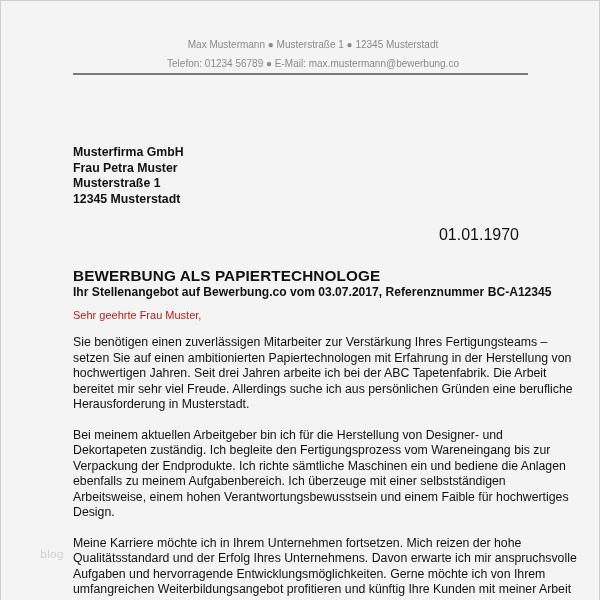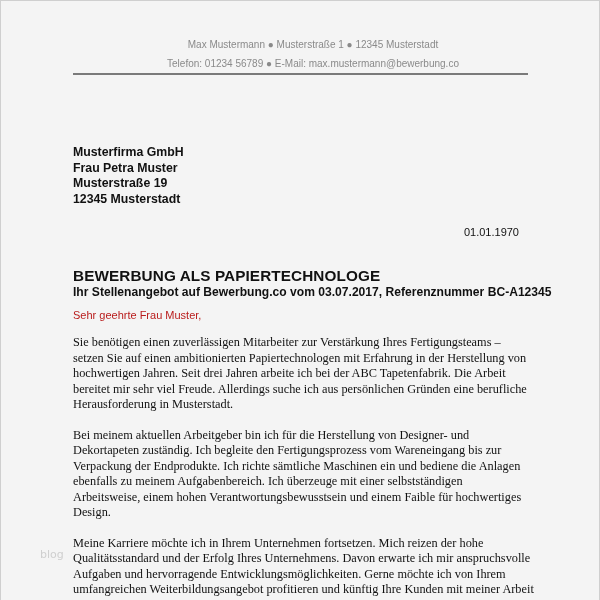--- a/index.html
+++ b/index.html
@@ -25,61 +25,61 @@
     .rule {
       position: absolute; left: 72px; top: 72px; width: 455px; height: 2px;
       background: #7a7a7a;
     }
     .recipient {
       position: absolute; left: 72px; top: 144px;
       font-weight: bold; font-size: 12.3px; color: #111; line-height: 15.5px;
     }
     .date {
       position: absolute; right: 80px; top: 225px;
-      font-size: 11px; color: #111; margin-left: 18px;
+      font-size: 16px; color: #111; margin-left: 18px;
     }
     .title {
       position: absolute; left: 72px; top: 266px;
       font-weight: bold; font-size: 15.3px; color: #111; letter-spacing: 0.1px;
     }
     .subtitle {
       position: absolute; left: 72px; top: 284px;
       font-weight: bold; font-size: 12.1px; color: #111;
     }
     .salutation {
       position: absolute; left: 72px; top: 308px;
       font-size: 11px; color: #b91c1c;
     }
     .body {
       position: absolute; left: 72px; top: 334px; width: 470px;
       font-size: 12.3px; color: #111; line-height: 15.5px;
     }
     .body p { margin: 0 0 15px 0; }
-    .body .ln { display: block; white-space: nowrap; font-family: Liberation Serif, serif; }
+    .body .ln { display: block; white-space: nowrap; }
     .watermark {
       position: absolute; left: 39px; top: 547px;
       font-size: 11px; color: #cfcfcf; font-family: "DejaVu Sans", sans-serif;
     }
   </style>
 </head>
 <body>
 
 <div class="page">
 
   <div class="header">
     <div class="line">Max Mustermann ● Musterstraße 1 ● 12345 Musterstadt</div>
     <div class="line">Telefon: 01234 56789 ● E-Mail: max.mustermann@bewerbung.co</div>
   </div>
 
   <div class="rule"></div>
 
   <div class="recipient">
     <div>Musterfirma GmbH</div>
     <div>Frau Petra Muster</div>
-    <div>Musterstraße 19</div>
+    <div>Musterstraße 1</div>
     <div>12345 Musterstadt</div>
   </div>
 
   <div class="date">01.01.1970</div>
 
   <div class="title">BEWERBUNG ALS PAPIERTECHNOLOGE</div>
   <div class="subtitle">Ihr Stellenangebot auf Bewerbung.co vom 03.07.2017, Referenznummer BC-A12345</div>
 
   <div class="salutation">Sehr geehrte Frau Muster,</div>
 

